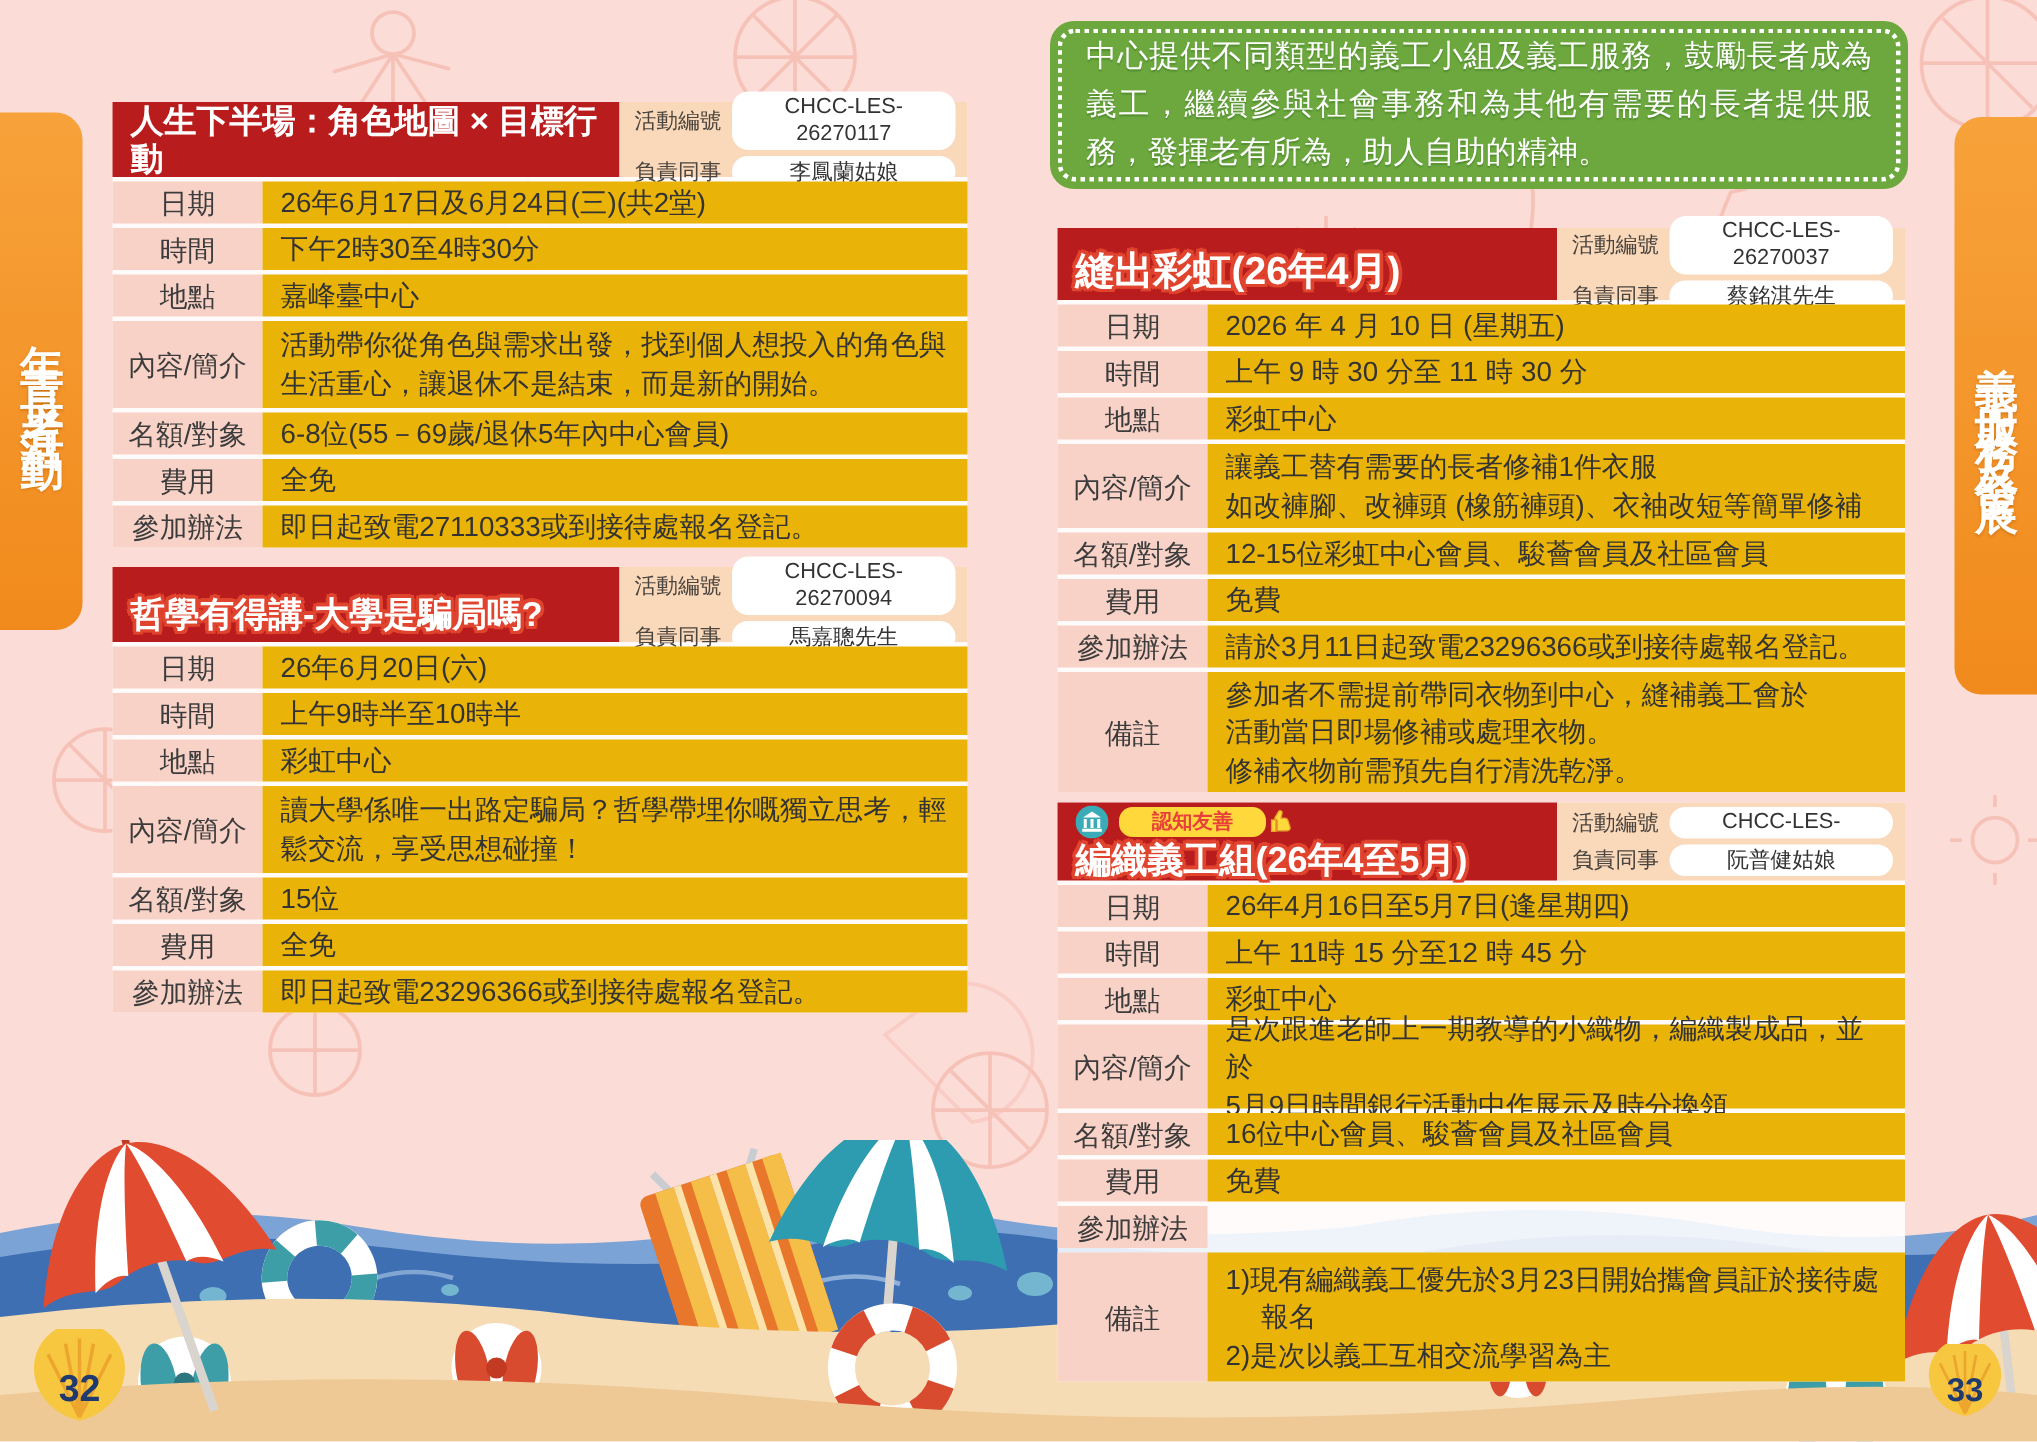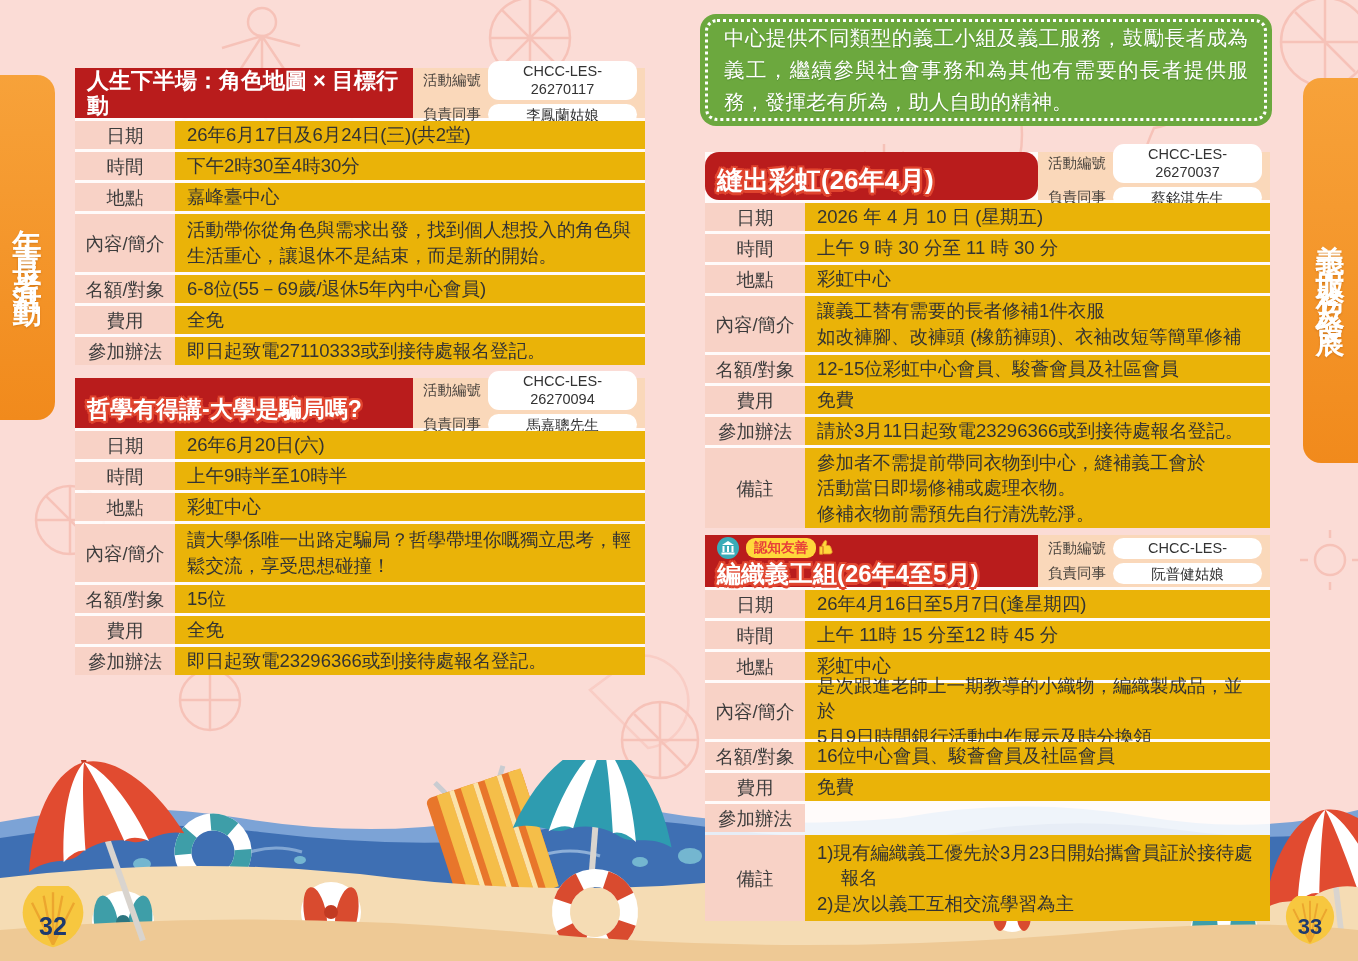--- a/index.html
+++ b/index.html
@@ -44,21 +44,21 @@
              color:#333;padding:1.5px 4px;line-height:1.25;}
   .act-row{display:flex;margin-top:3px;}
   .row-label{width:100px;background:#F8D2C6;display:flex;align-items:center;justify-content:center;
              font-size:18.5px;color:#3c3c3c;flex:0 0 100px;text-align:center;}
   .row-value{flex:1;background:#eab308;display:flex;align-items:center;padding:2px 12px;
              font-size:18.5px;color:#333;line-height:1.38;white-space:pre-line;}
   .h28{height:28px;} .h56{height:56px;} .h58{height:58px;} .h80{height:80px;} .h86{height:86px;}
 
   .badge-row{display:flex;align-items:center;gap:7px;margin-bottom:1px;}
   .badge-pill{background:#FFD83B;color:#E8403A;font-weight:700;font-size:13.5px;border-radius:9px;
-              padding:1px 8px;display:flex;align-items:center;gap:3px;}
+              padding:1px 22px;display:flex;align-items:center;gap:3px;}
 
   
   .shell{position:absolute;z-index:4;}
   .shell .num{position:absolute;width:100%;text-align:center;color:#1E3A6E;font-weight:700;}
   .shell-32{left:18px;top:886px;width:70px;height:64px;}
   .shell-32 .num{top:26px;font-size:25px;}
   .shell-33{left:1282px;top:896px;width:56px;height:50px;}
   .shell-33 .num{top:18px;font-size:22px;}
 </style>
 </head>
@@ -320,21 +320,21 @@
         <div class="row-value">全免</div>
       </div>
     <div class="act-row h28">
         <div class="row-label">參加辦法</div>
         <div class="row-value">即日起致電23296366或到接待處報名登記。</div>
       </div>
   </div>
 
   <div class="act" style="left:705px;top:152px;width:565px;">
     <div class="act-header" style="height:48px;">
-      <div class="act-title" style="justify-content:flex-end;padding-bottom:4px;border-radius:14px;">
+      <div class="act-title" style="justify-content:flex-end;padding-bottom:4px;">
         <div class="t stroke-red" style="font-size:26px;">縫出彩虹(26年4月)</div>
       </div>
       <div class="act-meta">
         <div class="meta-row">
             <span class="meta-label">活動編號</span>
           <span class="meta-pill">CHCC-LES-26270037</span>
           </div>
         <div class="meta-row">
             <span class="meta-label">負責同事</span>
           <span class="meta-pill">蔡銘淇先生</span>

